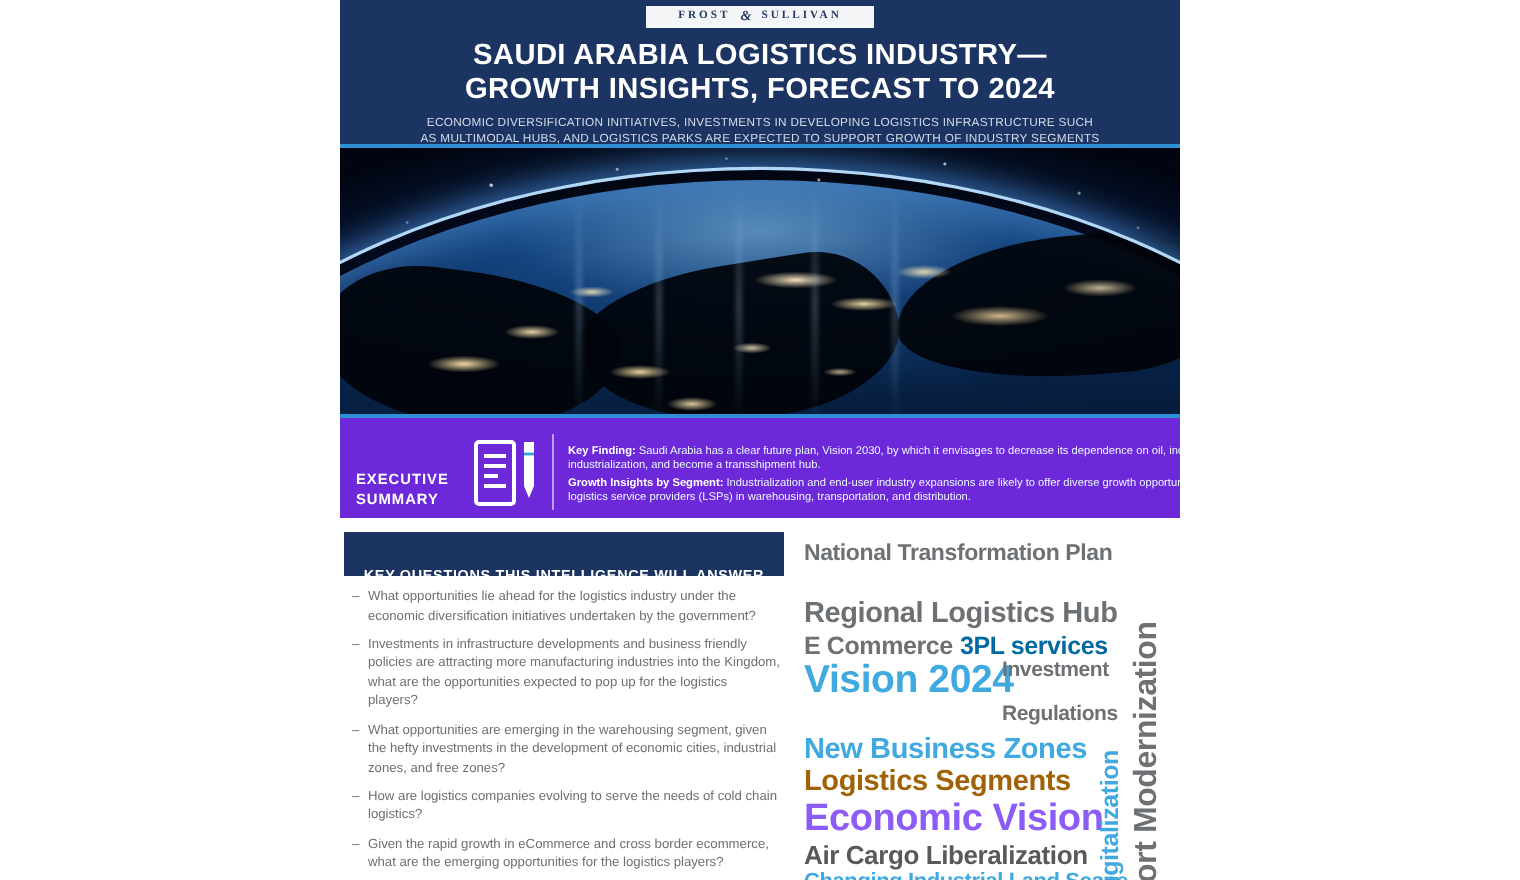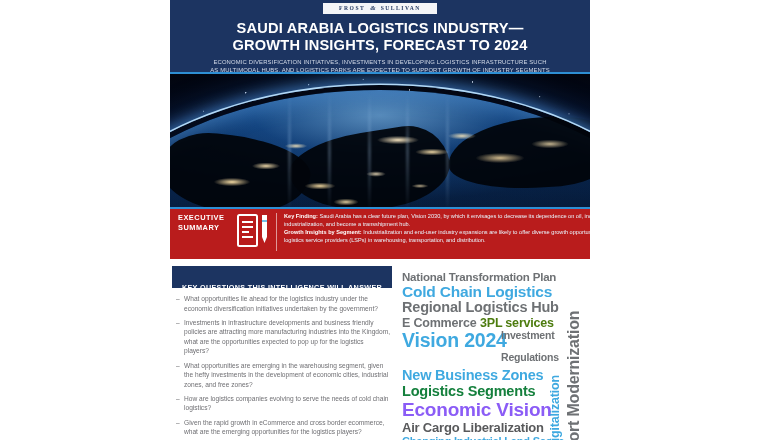--- a/index.html
+++ b/index.html
@@ -167,23 +167,23 @@
     top: 18px;
     width: 3px; height: 120px;
     background: linear-gradient(180deg, rgba(180,215,255,.0), rgba(185,220,255,.26), rgba(180,215,255,0));
     filter: blur(1.2px);
   }
 
   
   .execsum {
     position: relative;
     width: 452px; height: 52px;
-    background: #b91c1c;
-    display: flex;
-    align-items: flex-start;
+    background: #6d28d9;
+    display: flex;
+    align-items: flex-end;
     padding: 4px 6px 4px 8px;
     border-top: 2px solid #2e8fd4;
   }
   .execsum-label {
     color: #ffffff;
     font-size: 7.4px;
     font-weight: 700;
     letter-spacing: .5px;
     line-height: 10px;
     width: 56px;
@@ -361,29 +361,28 @@
             <div class="kq-item">
               <span class="kq-dash">–</span>
               <span class="kq-text">Given the rapid growth in eCommerce and cross border ecommerce, what are the emerging opportunities for the logistics players?</span>
             </div>
           </div>
       </div>
 
       <div class="col-right">
         <div class="cloud" id="cloud">
             <div class="w" style="left: 2px; top: 0px; font-size: 11.5px; color: rgb(110, 113, 116); line-height: 11.73px;">National Transformation Plan</div>
-            <div class="w" style="left: 2px; top: 12px; font-size: 15.5px; color: rgb(63, 169, 224); line-height: 15.81px;">Cold Chain Logistics</div>
             <div class="w" style="left: 2px; top: 28px; font-size: 14.5px; color: rgb(110, 113, 116); line-height: 14.79px;">Regional Logistics Hub</div>
             <div class="w" style="left: 2px; top: 45px; font-size: 12.5px; color: rgb(110, 113, 116); line-height: 12.75px;">E Commerce</div>
-            <div class="w" style="left: 80px; top: 45px; font-size: 12.5px; color: #4d7c0f; line-height: 12.75px;">3PL services</div>
+            <div class="w" style="left: 80px; top: 45px; font-size: 12.5px; color: #0369a1; line-height: 12.75px;">3PL services</div>
             <div class="w" style="left: 2px; top: 59px; font-size: 19.5px; color: rgb(63, 169, 224); line-height: 19.89px;">Vision 2024</div>
             <div class="w" style="left: 101px; top: 58px; font-size: 10.5px; color: rgb(110, 113, 116); line-height: 10.71px;">Investment</div>
             <div class="w" style="left: 101px; top: 80px; font-size: 10.5px; color: rgb(110, 113, 116); line-height: 10.71px;">Regulations</div>
             <div class="w" style="left: 2px; top: 96px; font-size: 14.5px; color: rgb(63, 169, 224); line-height: 14.79px;">New Business Zones</div>
-            <div class="w" style="left: 2px; top: 112px; font-size: 14.5px; color: #15803d; line-height: 14.79px;">Logistics Segments</div>
+            <div class="w" style="left: 2px; top: 112px; font-size: 14.5px; color: #a16207; line-height: 14.79px;">Logistics Segments</div>
             <div class="w" style="left: 2px; top: 128px; font-size: 19px; color: #8b5cf6; line-height: 19.38px; text-align: right;">Economic Vision</div>
             <div class="w" style="left: 2px; top: 149px; font-size: 13px; color: rgb(88, 89, 91); line-height: 13.26px;">Air Cargo Liberalization</div>
             <div class="w" style="left: 2px; top: 164px; font-size: 11px; color: rgb(63, 169, 224); line-height: 11.22px; text-align: right;">Changing Industrial Land Scape</div>
             <div class="w" style="left: 2px; top: 176px; font-size: 13.5px; color: rgb(110, 113, 116); line-height: 13.77px;">Cross Border ecommerce</div>
             <div class="w vert" style="left: 149px; top: 178px; font-size: 12.5px; color: rgb(63, 169, 224); line-height: 12.75px; transform: rotate(-90deg);">Digitalization</div>
             <div class="w vert" style="left: 166px; top: 180px; font-size: 16px; color: rgb(110, 113, 116); line-height: 16.32px; transform: rotate(-90deg);">Port Modernization</div>
           </div>
       </div>
 
     </div>

